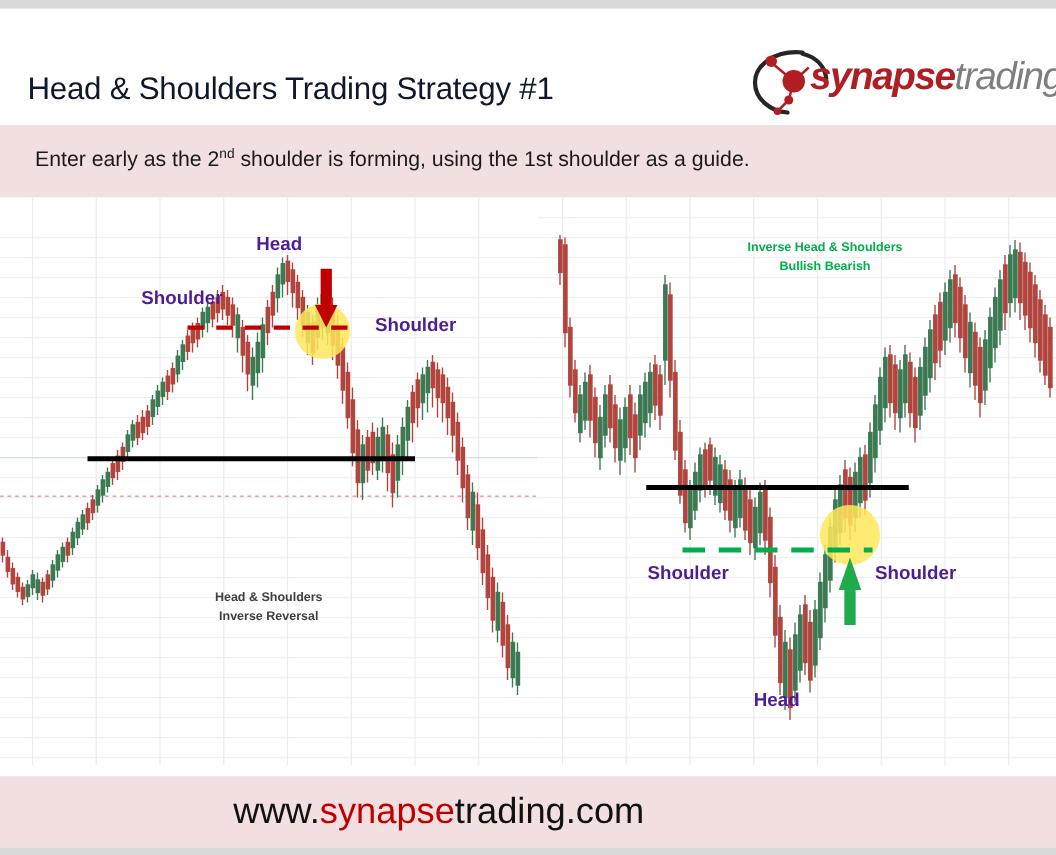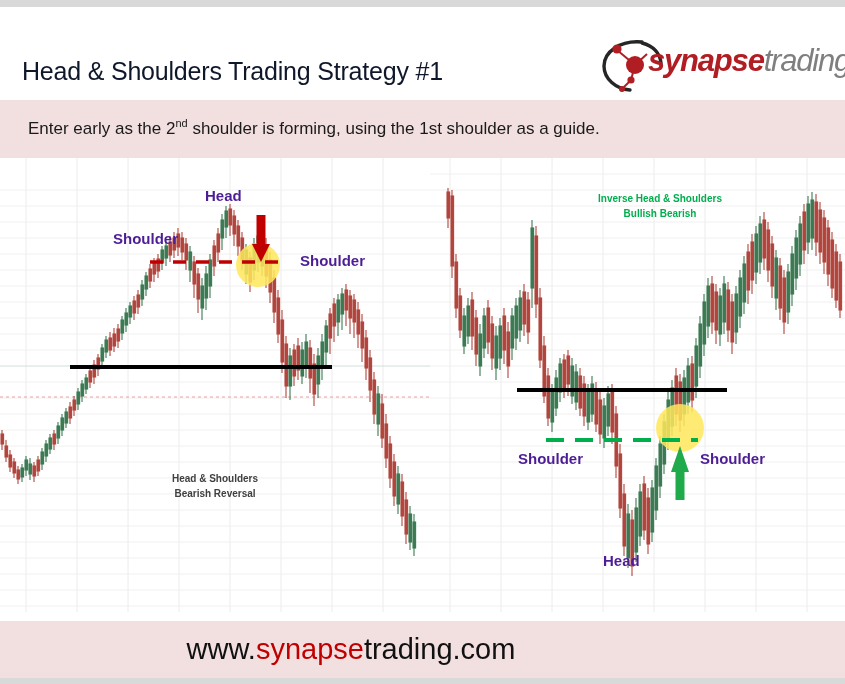--- a/index.html
+++ b/index.html
@@ -510,21 +510,21 @@
           <polygon points="252,86 270,86 261,104" fill="#c00000"></polygon>
         </g>
       </svg>
 
       <div class="anno-label" style="left:113px; top:72px;">Shoulder</div>
       <div class="anno-label" style="left:205px; top:29px;">Head</div>
       <div class="anno-label" style="left:300px; top:94px;">Shoulder</div>
 
       <div class="pattern-caption caption-bear" style="left:130px; top:314px; width:170px;">
         <div>Head &amp; Shoulders</div>
-        <div>Bearish Reversal</div>
+        <div>Inverse Reversal</div>
       </div>
     </div>
 
     <div class="chart" id="chart-right">
       <svg class="grid-svg" width="415" height="454">
         <g stroke="#f0f0f0" stroke-width="1">
           <line x1="0" y1="16" x2="415" y2="16"></line>
             <line x1="0" y1="32" x2="415" y2="32"></line>
           <line x1="0" y1="48" x2="415" y2="48"></line>
             <line x1="0" y1="64" x2="415" y2="64"></line>

